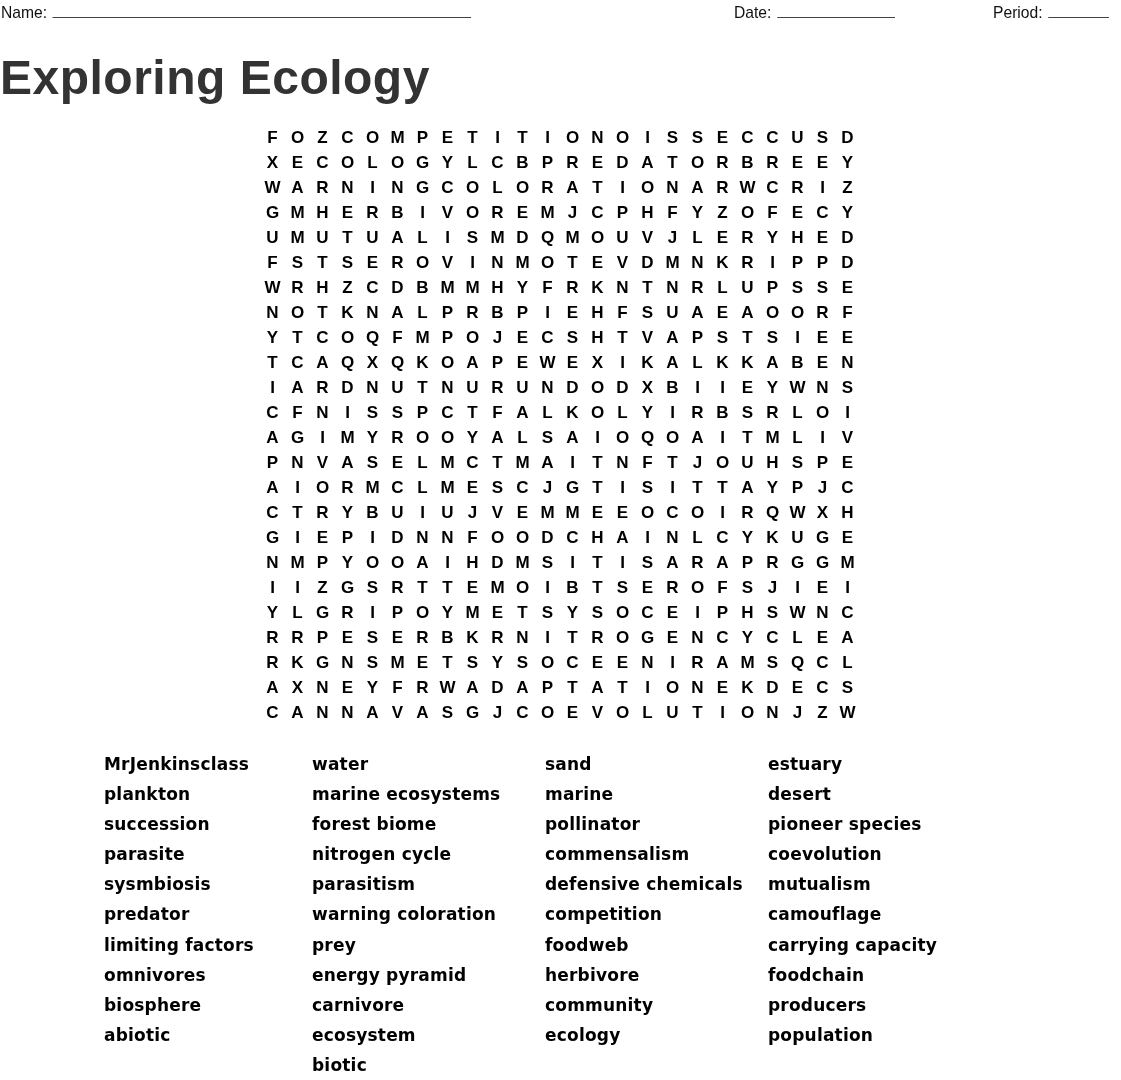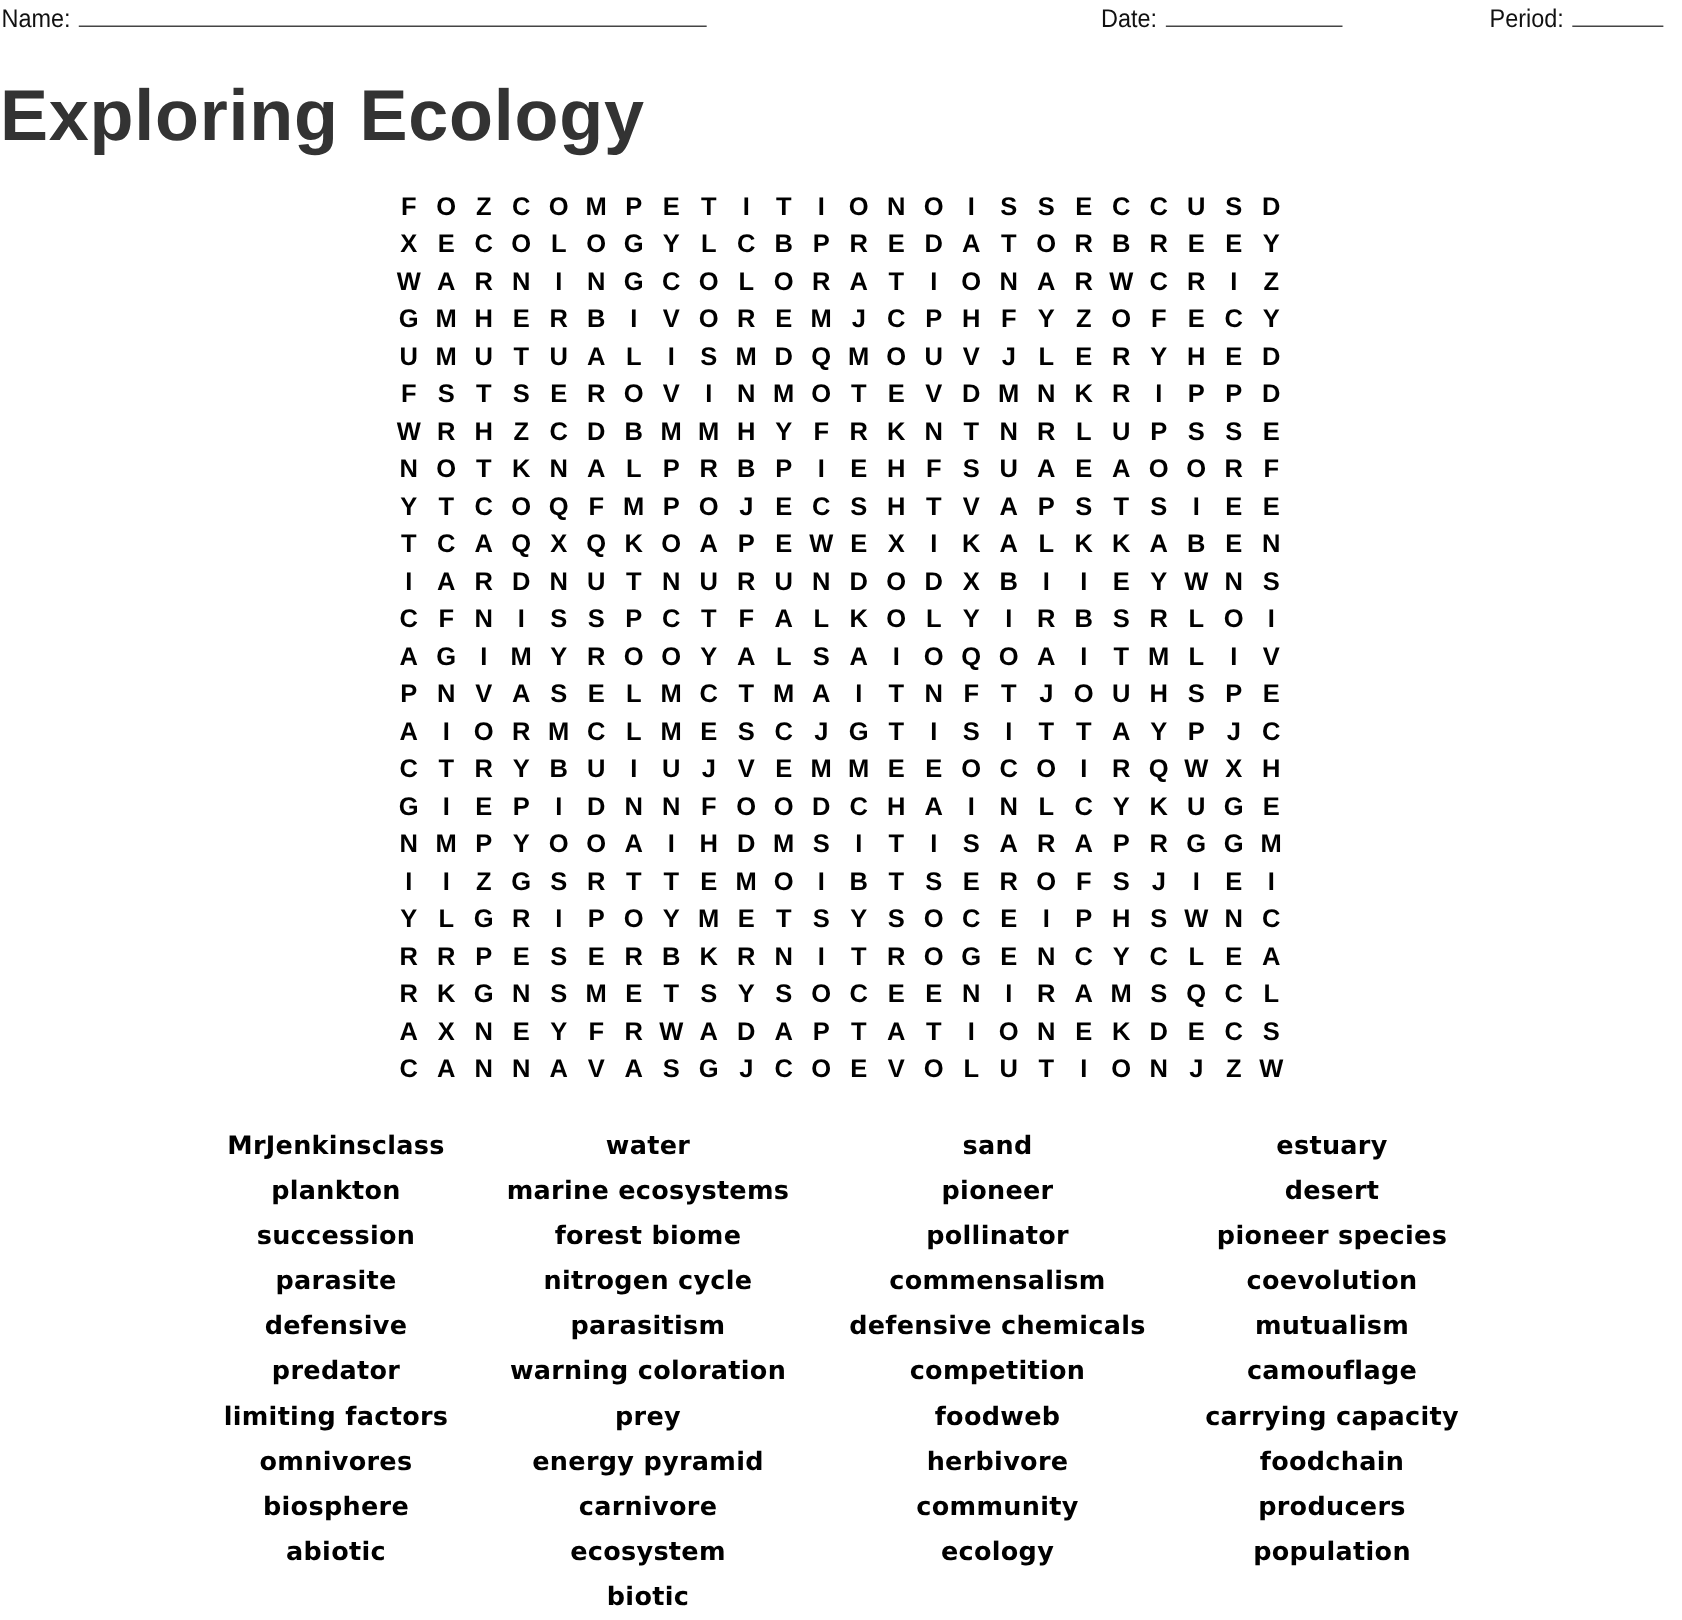--- a/index.html
+++ b/index.html
@@ -9,21 +9,21 @@
   .hdr .line { display:inline-block; border-bottom:1px solid #444; height:14px; vertical-align:baseline; margin-left:6px; }
   .title { position:absolute; top:50px; left:0; width:1121px; text-align:left;
            font-size:48px; font-weight:bold; color:#333; letter-spacing:0.5px;
            font-family:"Liberation Sans", sans-serif; }
   .grid { position:absolute; left:260px; top:125px; }
   .grow { display:flex; height:25px; }
   .cell { width:25px; height:25px; line-height:25px; text-align:center;
           font-weight:bold; font-size:17px; font-family:"Liberation Sans", sans-serif; }
   .words { position:absolute; top:752px; left:0; width:1121px; }
   .wcol { position:absolute; top:0; width:240px; }
-  .word { height:30.1px; line-height:24px; text-align:center; font-weight:bold;
+  .word { height:30.1px; line-height:24px; text-align:left; font-weight:bold;
           font-size:17px; font-family:"DejaVu Sans", sans-serif; letter-spacing:0.2px;
           white-space:nowrap; }
 </style>
 </head>
 <body>
 
 <div class="hdr" style="left:1px;">
   <span>Name:</span><span class="line" style="width:455px;"></span>
 </div>
 <div class="hdr" style="left:734px;">
@@ -661,21 +661,21 @@
       <div class="cell">W</div>
     </div>
   </div>
 
 <div class="words" id="words">
     <div class="wcol" style="left: 104px;">
       <div class="word">MrJenkinsclass</div>
       <div class="word">plankton</div>
       <div class="word">succession</div>
       <div class="word">parasite</div>
-      <div class="word">defensive</div>
+      <div class="word">sysmbiosis</div>
       <div class="word">predator</div>
       <div class="word">limiting factors</div>
       <div class="word">omnivores</div>
       <div class="word">biosphere</div>
       <div class="word">abiotic</div>
     </div>
     <div class="wcol" style="left: 312px;">
       <div class="word">water</div>
       <div class="word">marine ecosystems</div>
       <div class="word">forest biome</div>
@@ -683,21 +683,21 @@
       <div class="word">parasitism</div>
       <div class="word">warning coloration</div>
       <div class="word">prey</div>
       <div class="word">energy pyramid</div>
       <div class="word">carnivore</div>
       <div class="word">ecosystem</div>
       <div class="word">biotic</div>
     </div>
     <div class="wcol" style="left: 545px;">
       <div class="word">sand</div>
-      <div class="word">pioneer</div>
+      <div class="word">marine</div>
       <div class="word">pollinator</div>
       <div class="word">commensalism</div>
       <div class="word">defensive chemicals</div>
       <div class="word">competition</div>
       <div class="word">foodweb</div>
       <div class="word">herbivore</div>
       <div class="word">community</div>
       <div class="word">ecology</div>
     </div>
     <div class="wcol" style="left: 768px;">

